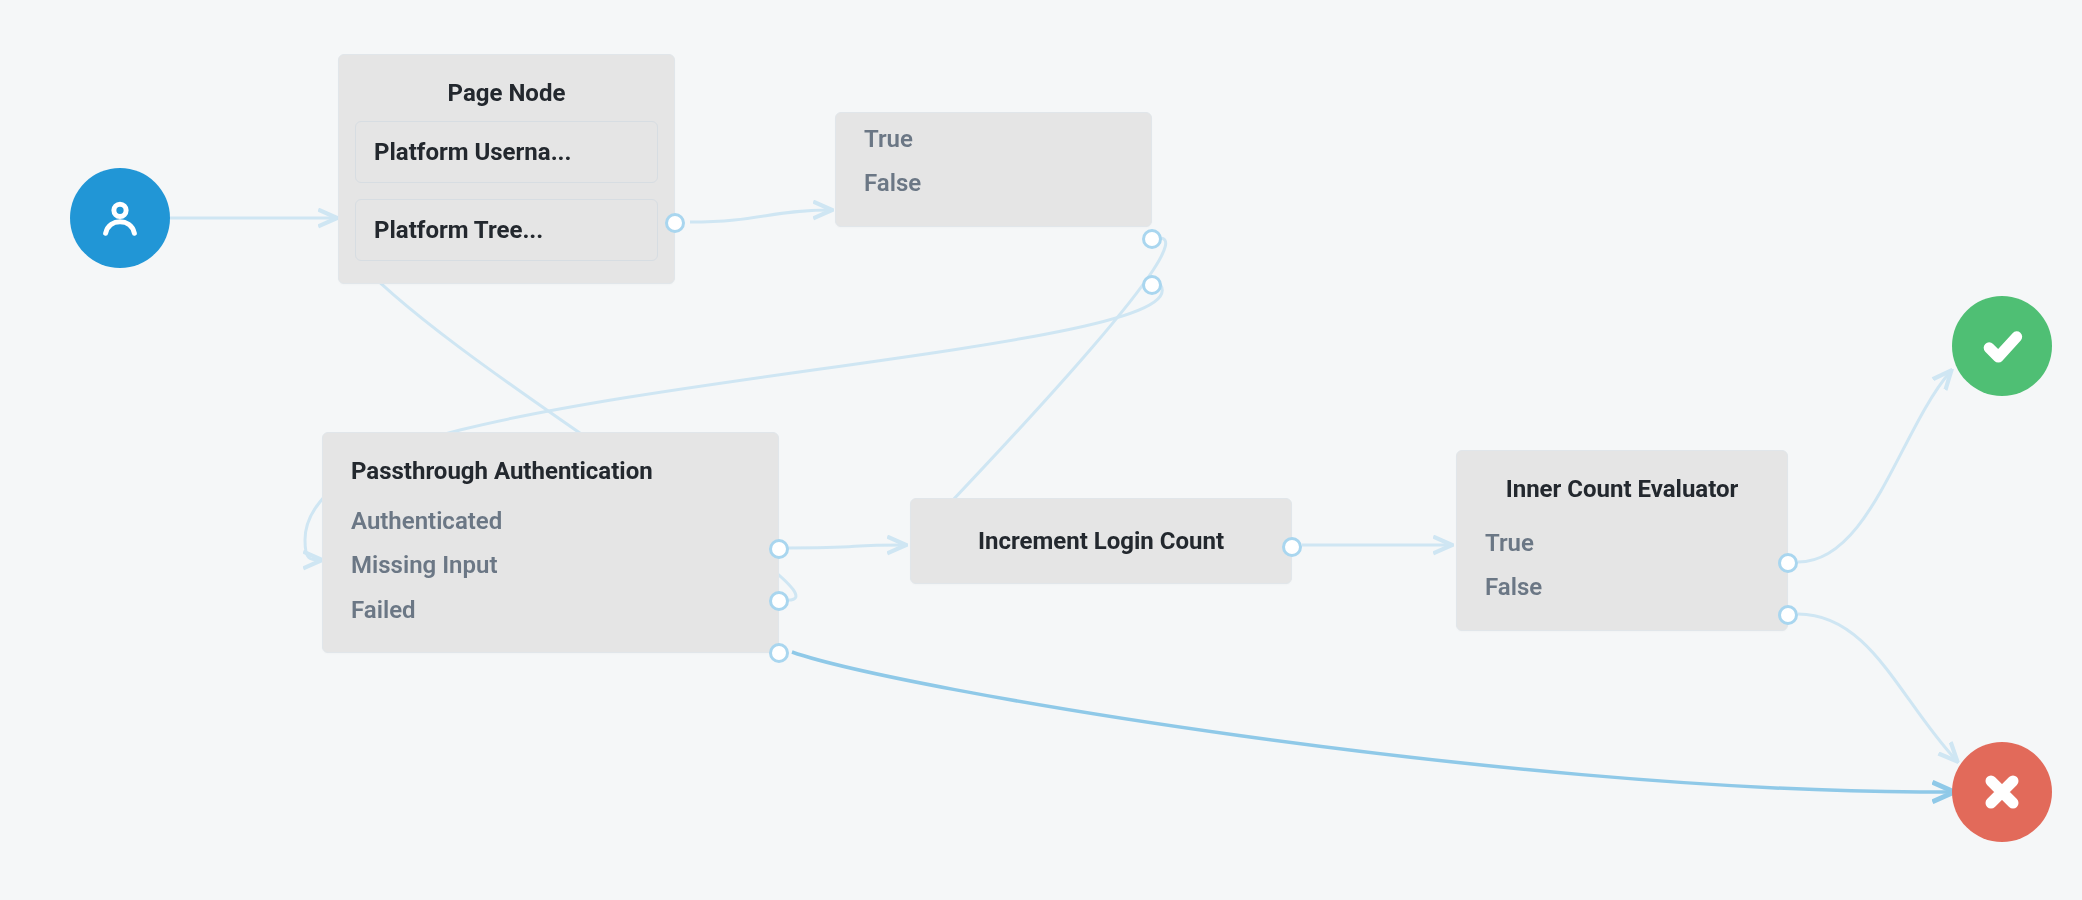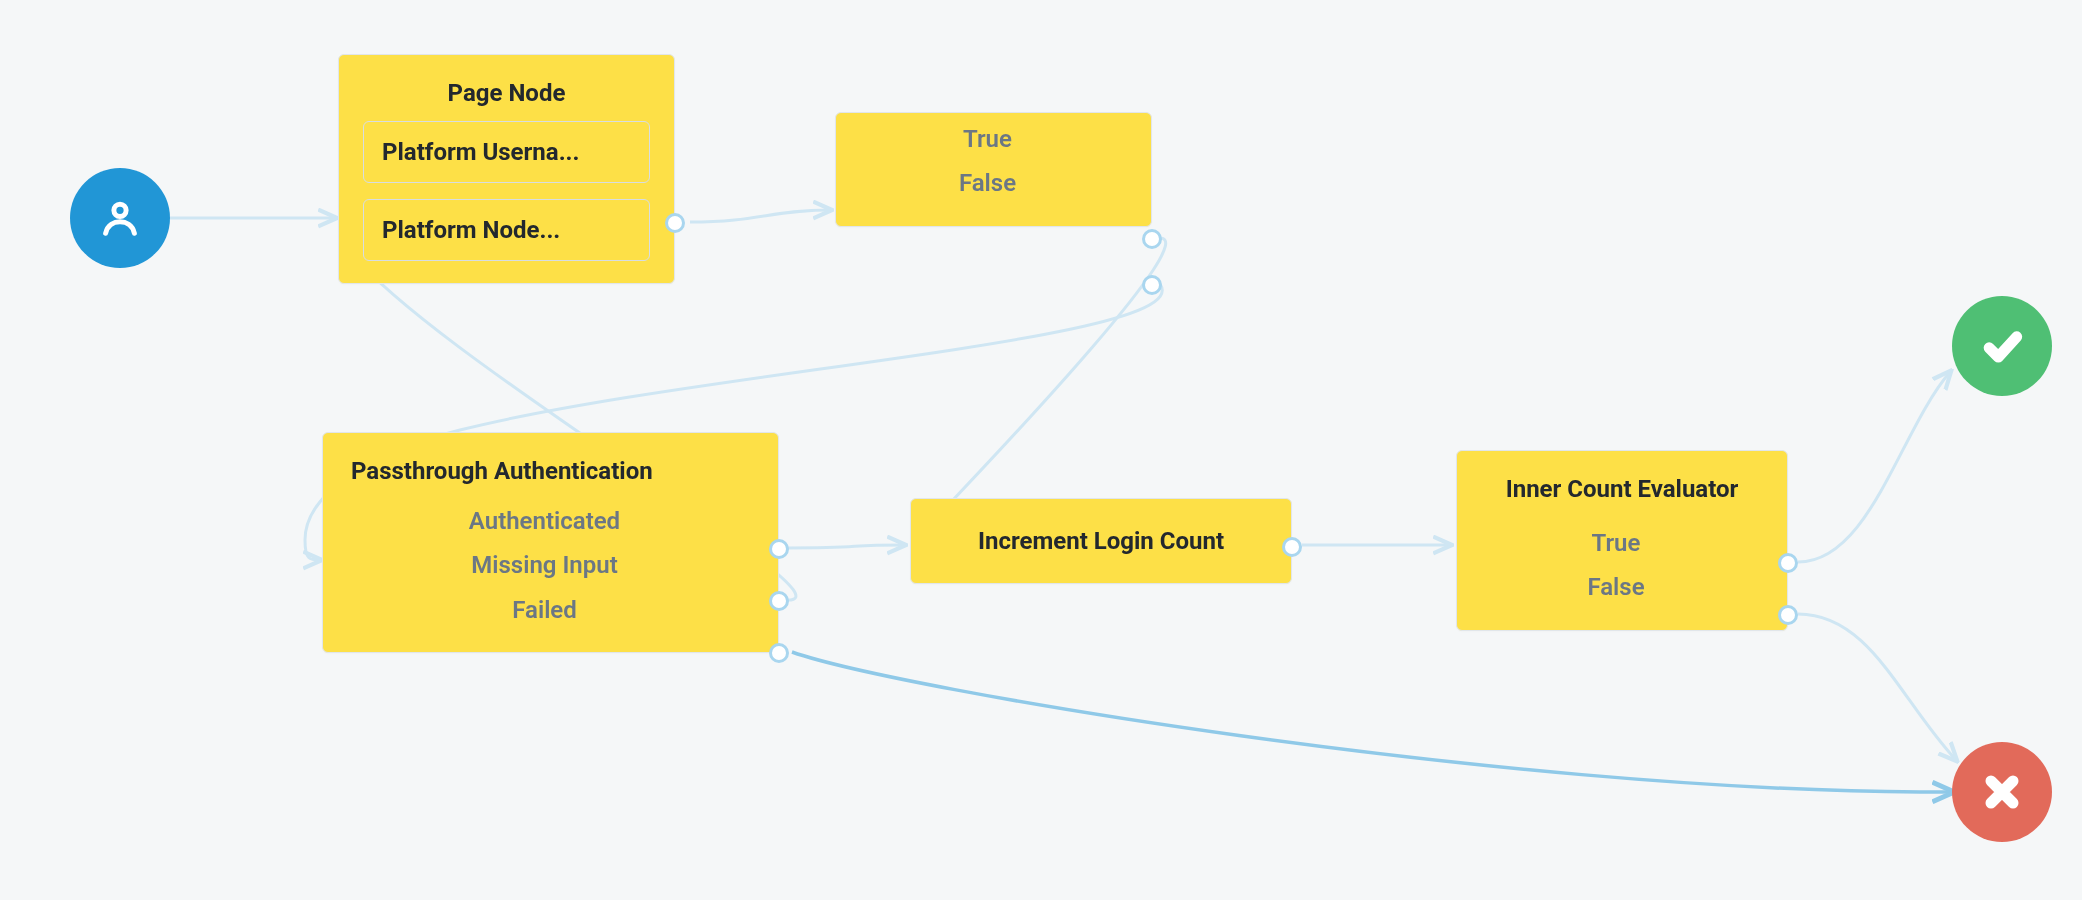--- a/index.html
+++ b/index.html
@@ -7,49 +7,49 @@
     background:#f5f7f8;
     font-family:-apple-system,BlinkMacSystemFont,"Segoe UI",Roboto,Helvetica,Arial,sans-serif;
     color:#23282e;
     position:relative;
     overflow:hidden;
   }
   .canvas{position:relative;width:2082px;height:900px;}
   svg.wires{position:absolute;inset:0;width:2082px;height:900px;pointer-events:none;}
   .node{
     position:absolute;
-    background:#fde047;
+    background:#e5e5e5;
     border:1px solid #e1e6ea;
     border-radius:6px;
     box-shadow:0 1px 2px rgba(0,0,0,0.02);
   }
   .node-title{
     font-weight:700;
     font-size:24px;
     text-align:center;
     padding:24px 22px 14px;
     color:#23282e;
   }
   .node-title.left{text-align:left;padding:24px 28px 10px;}
   .inner-field{
-    margin:0 24px 16px;
+    margin:0 16px 16px;
     border:1px solid #d7dde2;
     border-radius:6px;
     padding:16px 18px;
     font-weight:700;
     font-size:24px;
     color:#23282e;
     overflow:hidden;white-space:nowrap;text-overflow:ellipsis;
   }
   .outcomes{padding:4px 0 20px;}
   .outcome{
     font-size:24px;
     font-weight:600;
     color:#6b7785;
-    text-align:center;
+    text-align:left;
     padding:6px 40px 6px 28px;
     position:relative;
     line-height:1.35;
   }
   .port{
     position:absolute;
     width:20px;height:20px;
     background:#fff;
     border:3px solid #a9d6ef;
     border-radius:50%;
@@ -108,21 +108,21 @@
   <div class="term start" style="left:70px;top:168px;">
     <svg viewBox="0 0 24 24">
       <circle cx="12" cy="8" r="3.2" fill="none" stroke="#fff" stroke-width="2.6"></circle>
       <path d="M4.5,20 C5.5,15.5 9,14 12,14 C15,14 18.5,15.5 19.5,20" fill="none" stroke="#fff" stroke-width="2.6" stroke-linecap="round"></path>
     </svg>
   </div>
 
   <div class="node" style="left:338px;top:54px;width:335px;">
     <div class="node-title">Page Node</div>
     <div class="inner-field">Platform Userna...</div>
-    <div class="inner-field" style="margin-bottom:22px;">Platform Node...</div>
+    <div class="inner-field" style="margin-bottom:22px;">Platform Tree...</div>
     <div class="port" style="right:-11px;top:158px;"></div>
   </div>
 
   <div class="node" style="left:835px;top:112px;width:315px;">
     <div class="outcomes">
       <div class="outcome">True</div>
       <div class="outcome">False</div>
     </div>
     <div class="port" style="right:-11px;top:116px;"></div>
     <div class="port" style="right:-11px;top:162px;"></div>

